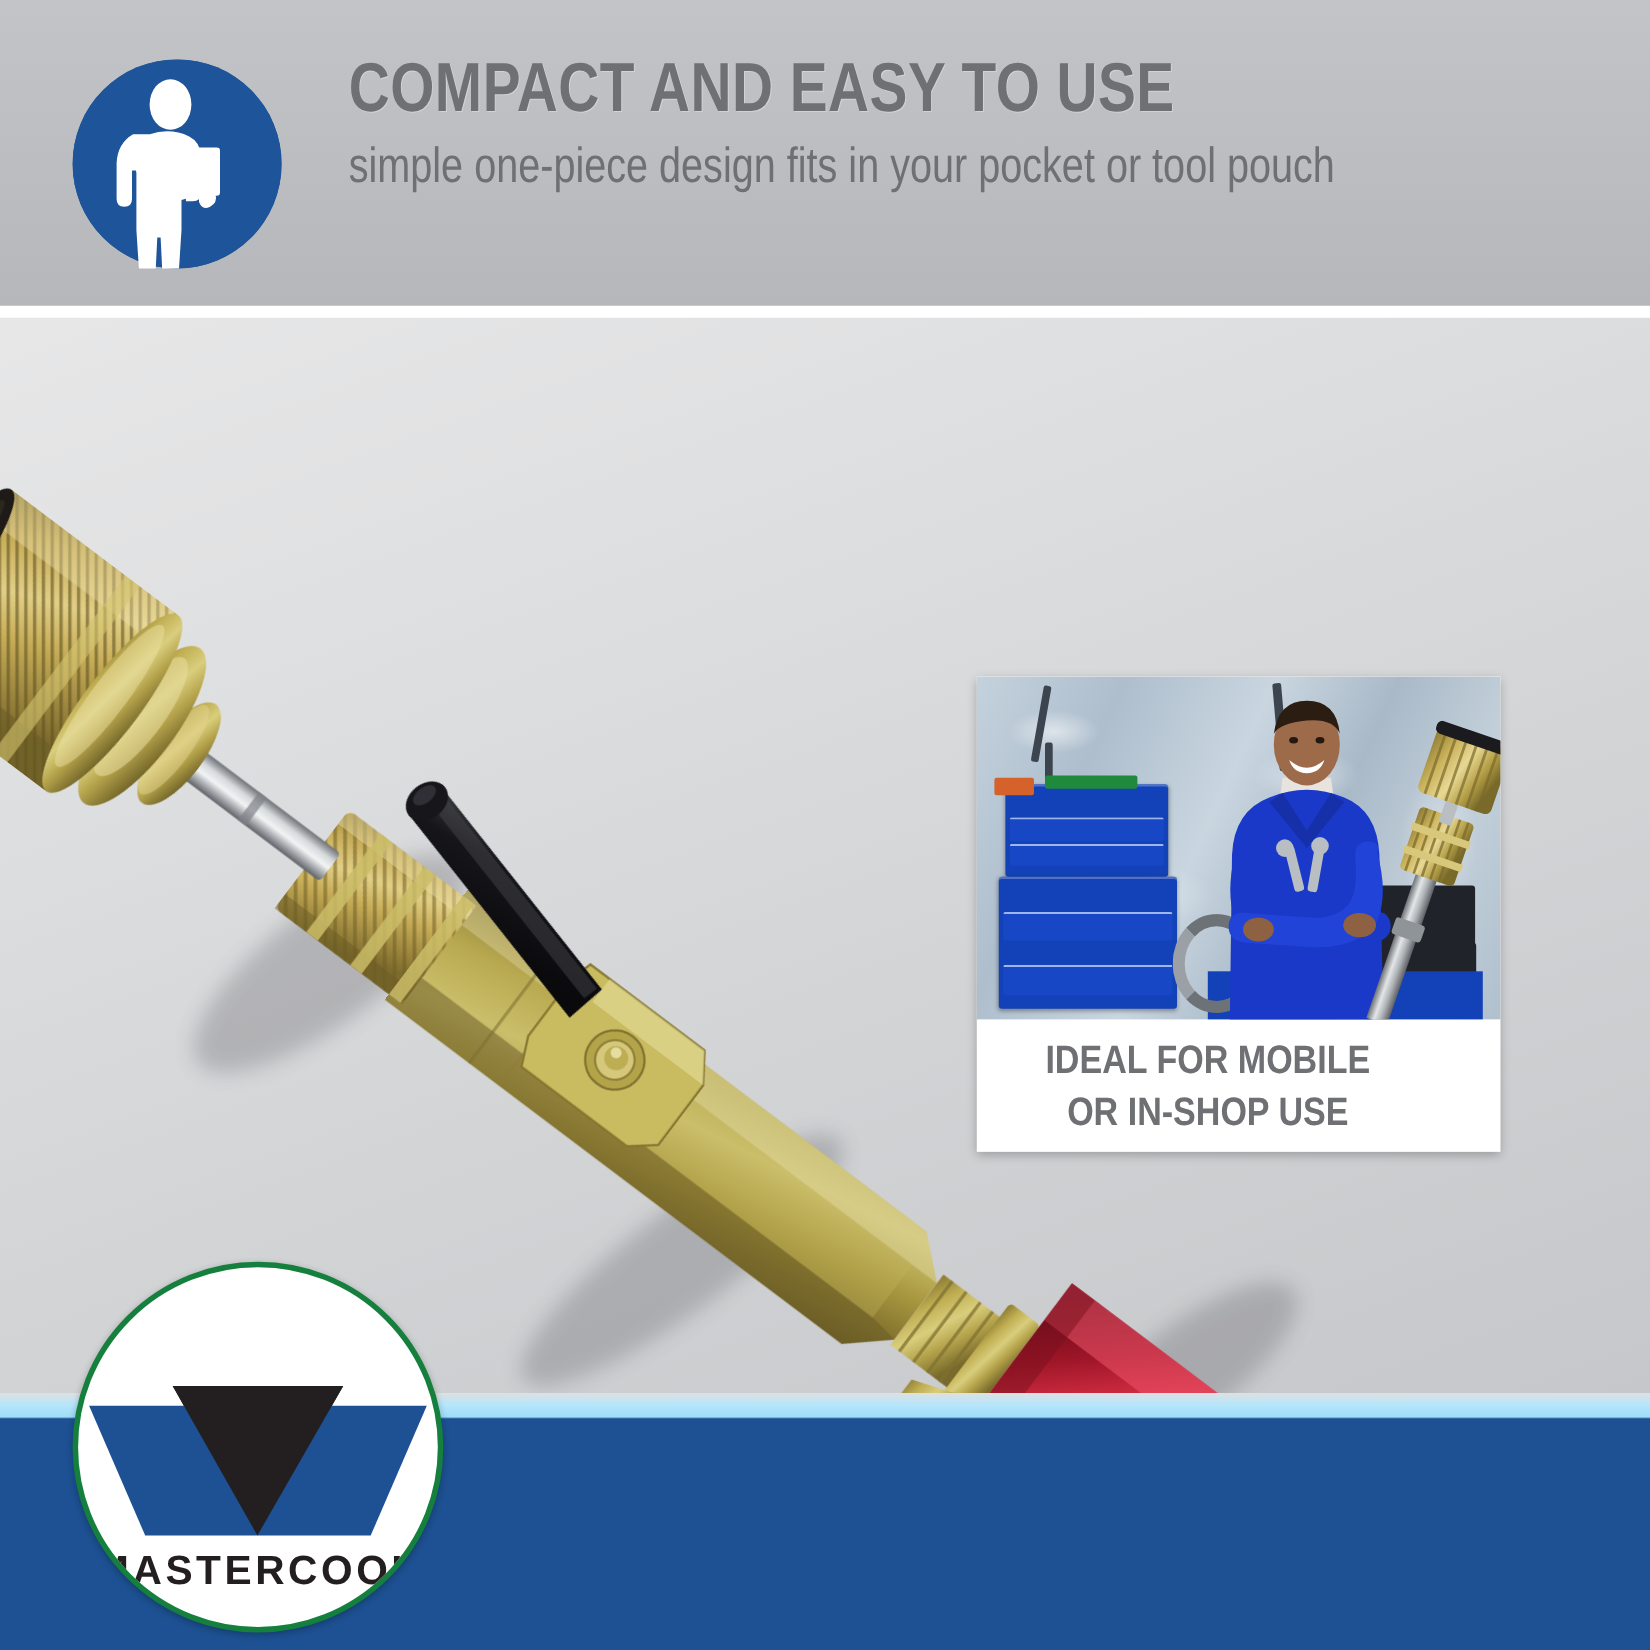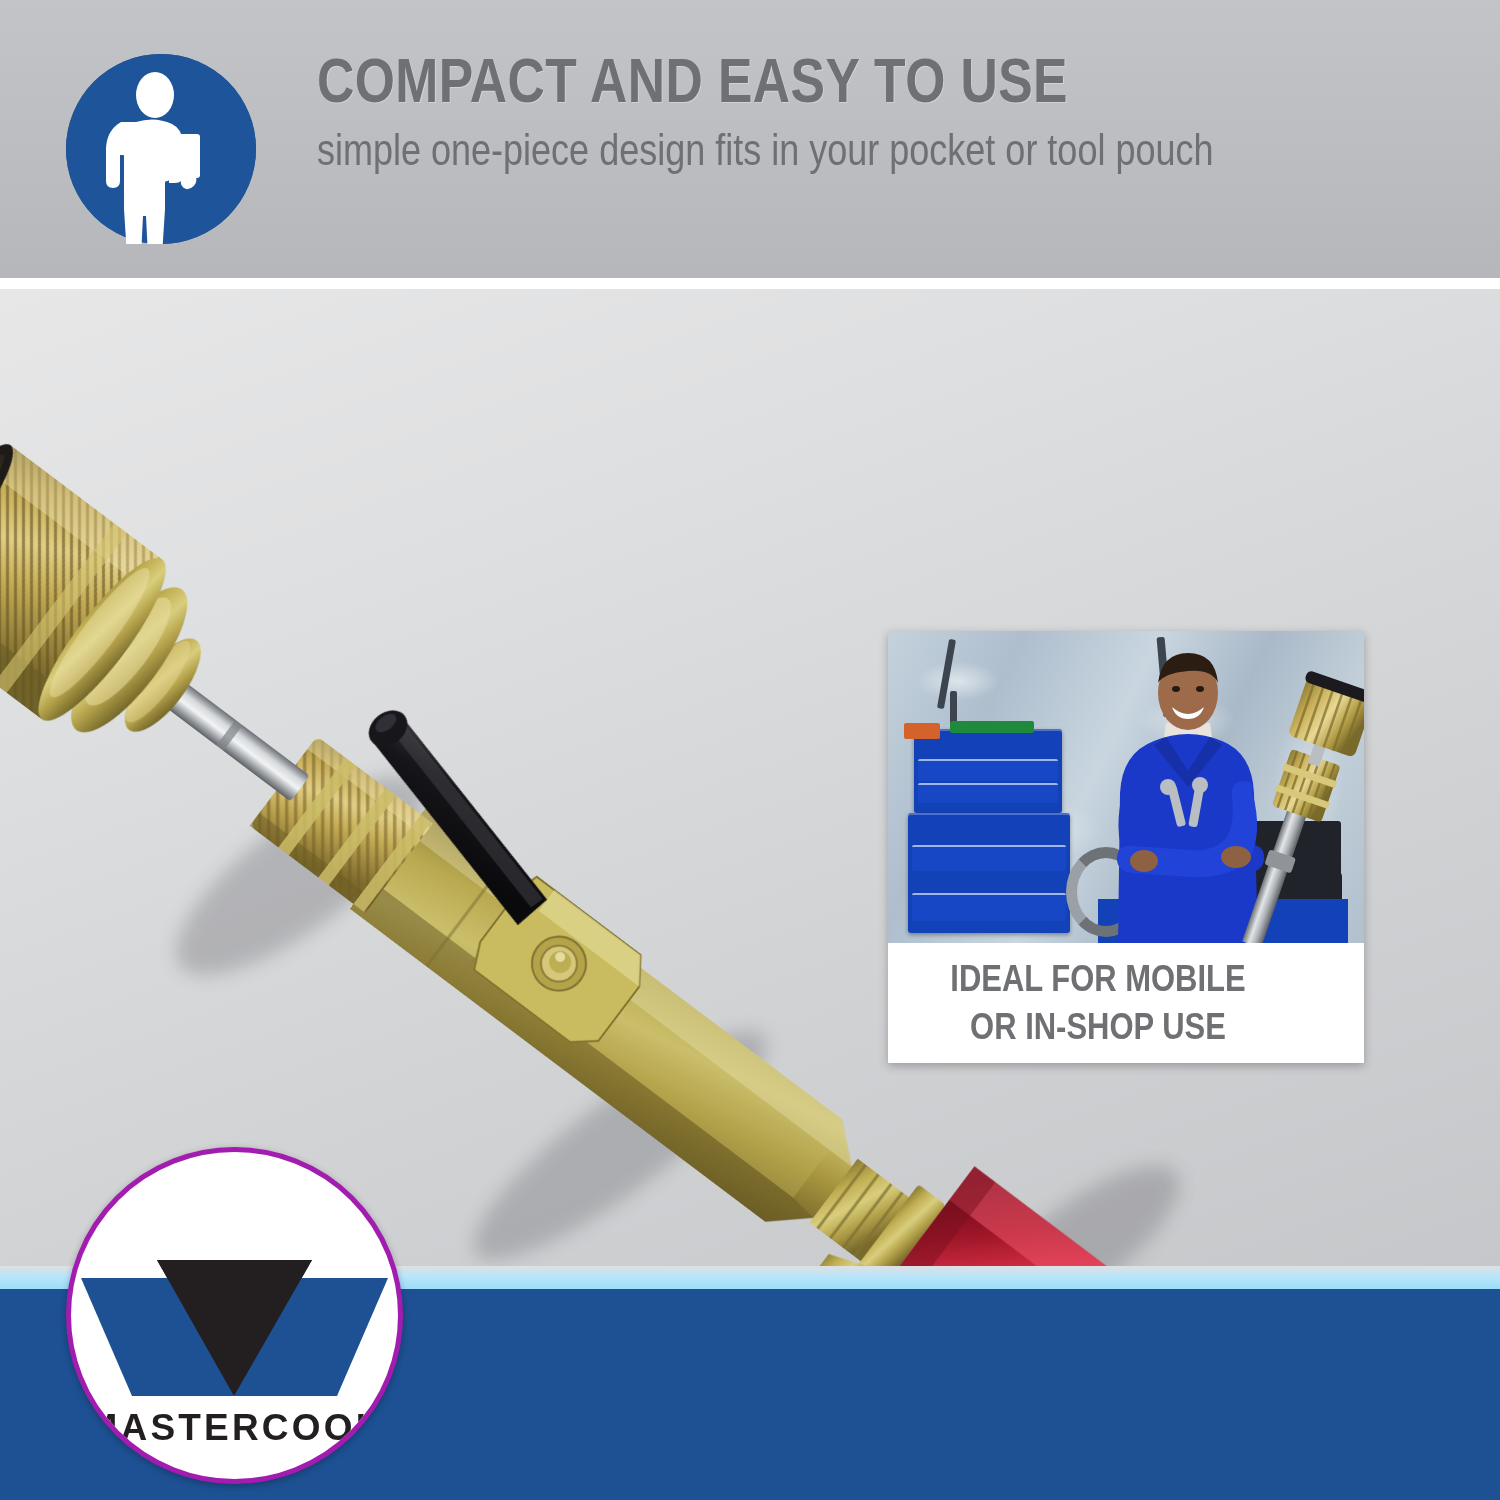--- a/index.html
+++ b/index.html
@@ -51,32 +51,31 @@
     background:linear-gradient(180deg,#dfe0e1 0%,#b7e6fb 45%,#9adcf8 100%);
   }
   .band-blue{
     position:absolute;left:0;top:1289px;width:1500px;height:211px;
     background:#1d5193;
   }
 
   
   .logo{
     position:absolute;left:66px;top:1147px;width:337px;height:337px;border-radius:50%;
-    background:#ffffff;border:5px solid #a21caf;box-sizing:border-box;
+    background:#ffffff;border:5px solid #15803d;box-sizing:border-box;
     box-shadow:0 2px 7px rgba(0,0,0,0.28);
     overflow:hidden;
   }
   .logo svg{position:absolute;left:0;top:0;}
 
   
   .inset{
     position:absolute;left:888px;top:326px;width:476px;height:432px;
     background:#ffffff;overflow:hidden;
     box-shadow:0 3px 9px rgba(0,0,0,0.26);
-    margin-top:16px;
   }
   .inset-photo{position:absolute;left:0;top:0;width:476px;height:312px;overflow:hidden;}
   .inset-caption{
     position:absolute;left:0;top:312px;width:476px;height:120px;background:#ffffff;
   }
   .cap-line{
     color:#6f7073;font-weight:bold;font-size:36px;line-height:48px;
     transform:scaleX(0.86);transform-origin:center center;
     text-align:center;white-space:nowrap;
   }

